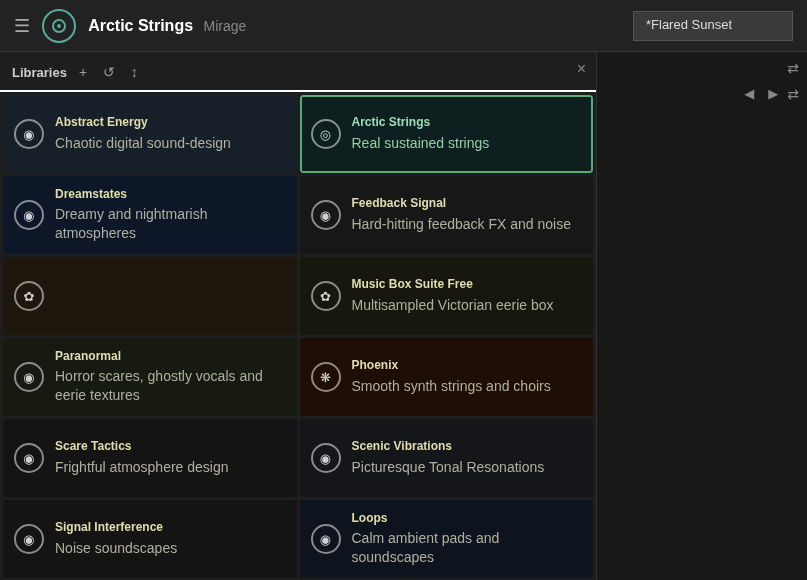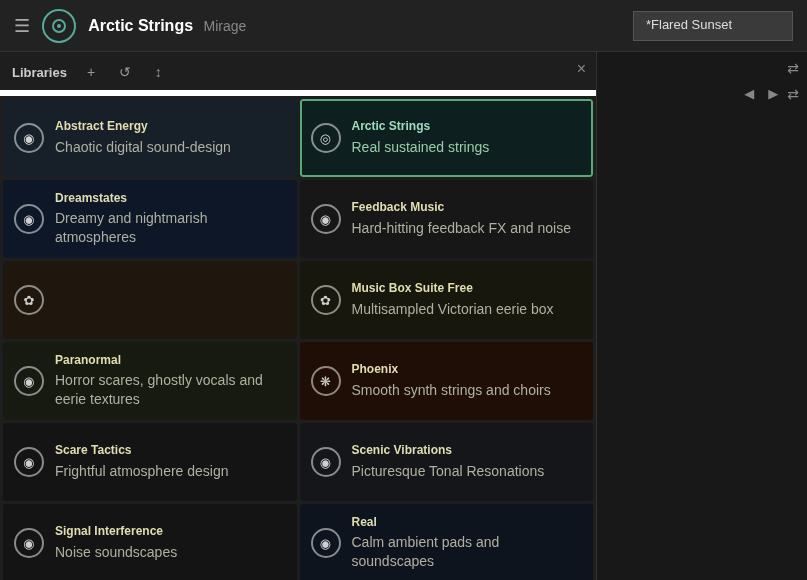--- a/index.html
+++ b/index.html
@@ -91,23 +91,23 @@
       border-right: 1px solid #333;
       display: flex;
       flex-direction: column;
       position: relative;
     }
 
     .libraries-header {
       display: flex;
       align-items: center;
       padding: 10px 12px 8px 12px;
-      gap: 16px;
+      gap: 8px;
       background: #1e1e1e;
-      border-bottom: 6px solid #ffffff;
+      border-bottom: 2px solid #ffffff;
     }
     .libraries-label {
       color: #ccc;
       font-size: 13px;
       font-weight: 600;
     }
     .lib-btn {
       color: #999;
       font-size: 14px;
       cursor: pointer;
@@ -310,21 +310,21 @@
     <div class="lib-text">
       <div class="lib-name">Dreamstates</div>
       <div class="lib-desc">Dreamy and nightmarish atmospheres</div>
     </div>
   </div>
         <div class="lib-card card-feedback">
     <div class="lib-icon-wrap">
       <div class="lib-icon-circle">◉</div>
     </div>
     <div class="lib-text">
-      <div class="lib-name">Feedback Music</div>
+      <div class="lib-name">Feedback Signal</div>
       <div class="lib-desc">Hard-hitting feedback FX and noise</div>
     </div>
   </div>
         <div class="lib-card card-musicbox">
     <div class="lib-icon-wrap">
       <div class="lib-icon-circle">✿</div>
     </div>
   </div>
         <div class="lib-card card-musicboxfree">
     <div class="lib-icon-wrap">
@@ -378,21 +378,21 @@
     <div class="lib-text">
       <div class="lib-name">Signal Interference</div>
       <div class="lib-desc">Noise soundscapes</div>
     </div>
   </div>
         <div class="lib-card card-slow">
     <div class="lib-icon-wrap">
       <div class="lib-icon-circle">◉</div>
     </div>
     <div class="lib-text">
-      <div class="lib-name">Real</div>
+      <div class="lib-name">Loops</div>
       <div class="lib-desc">Calm ambient pads and soundscapes</div>
     </div>
   </div>
       </div>
 
   </div>
 
   <div class="right-panel">
     <button class="shuffle-btn">⇄</button>
     <div class="nav-row">

